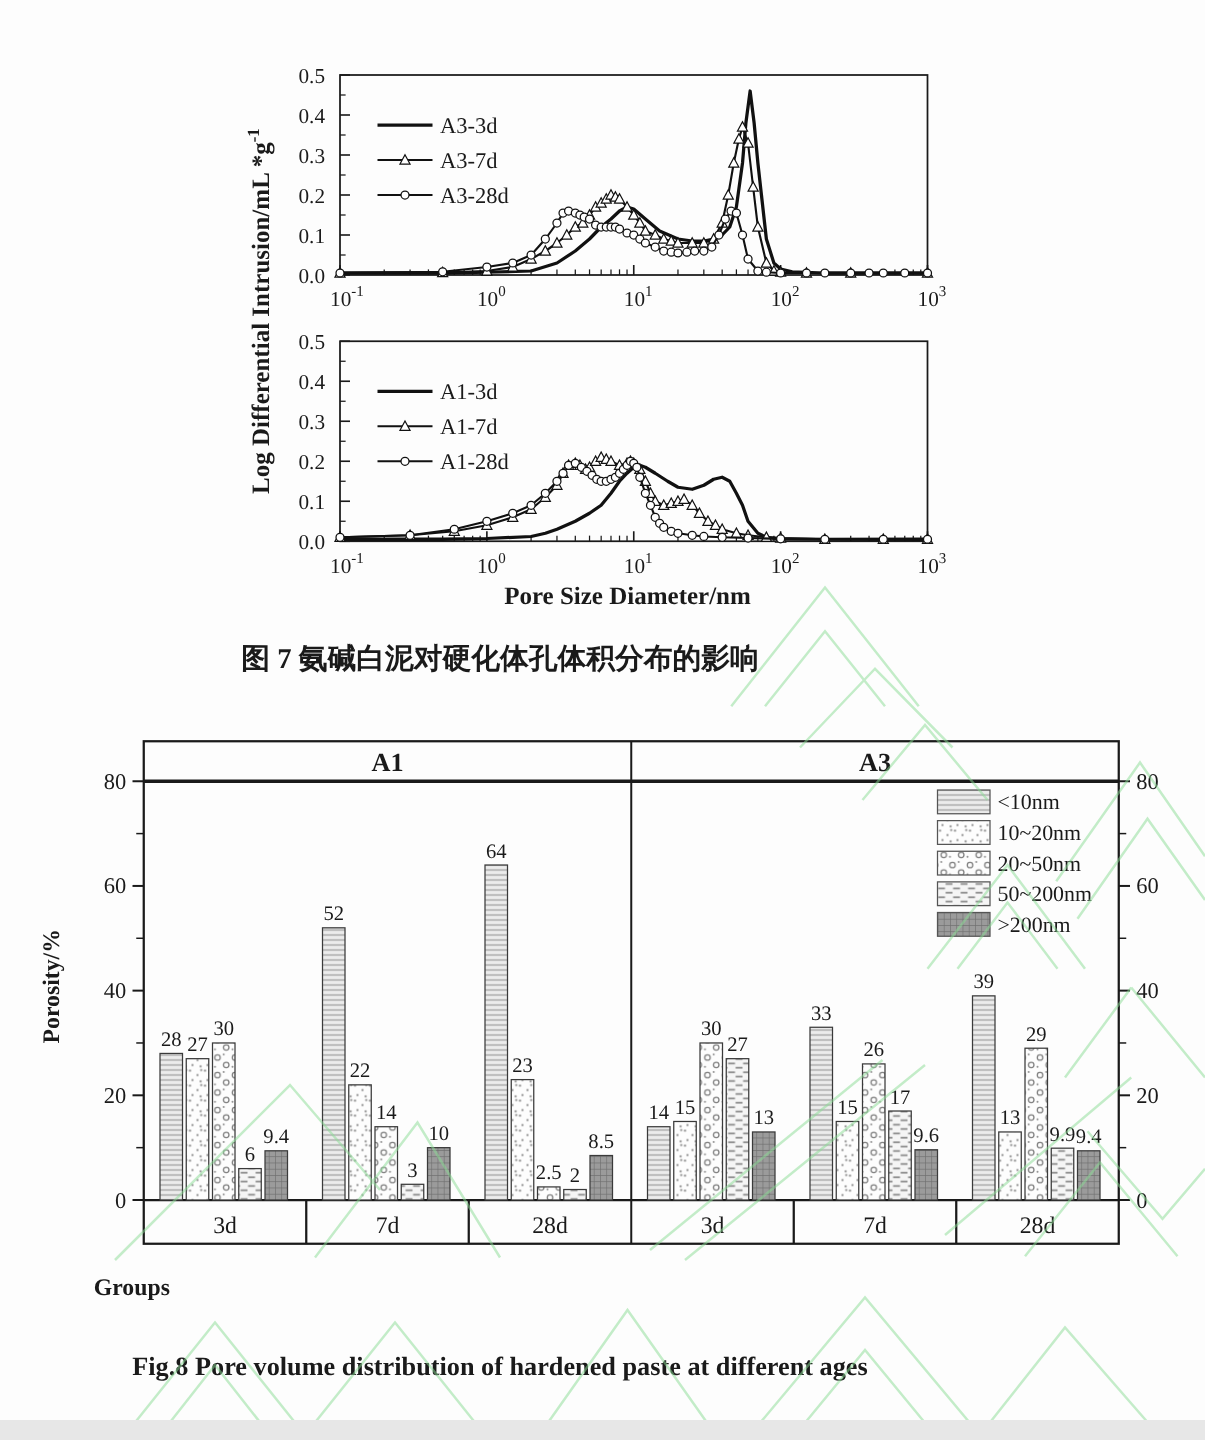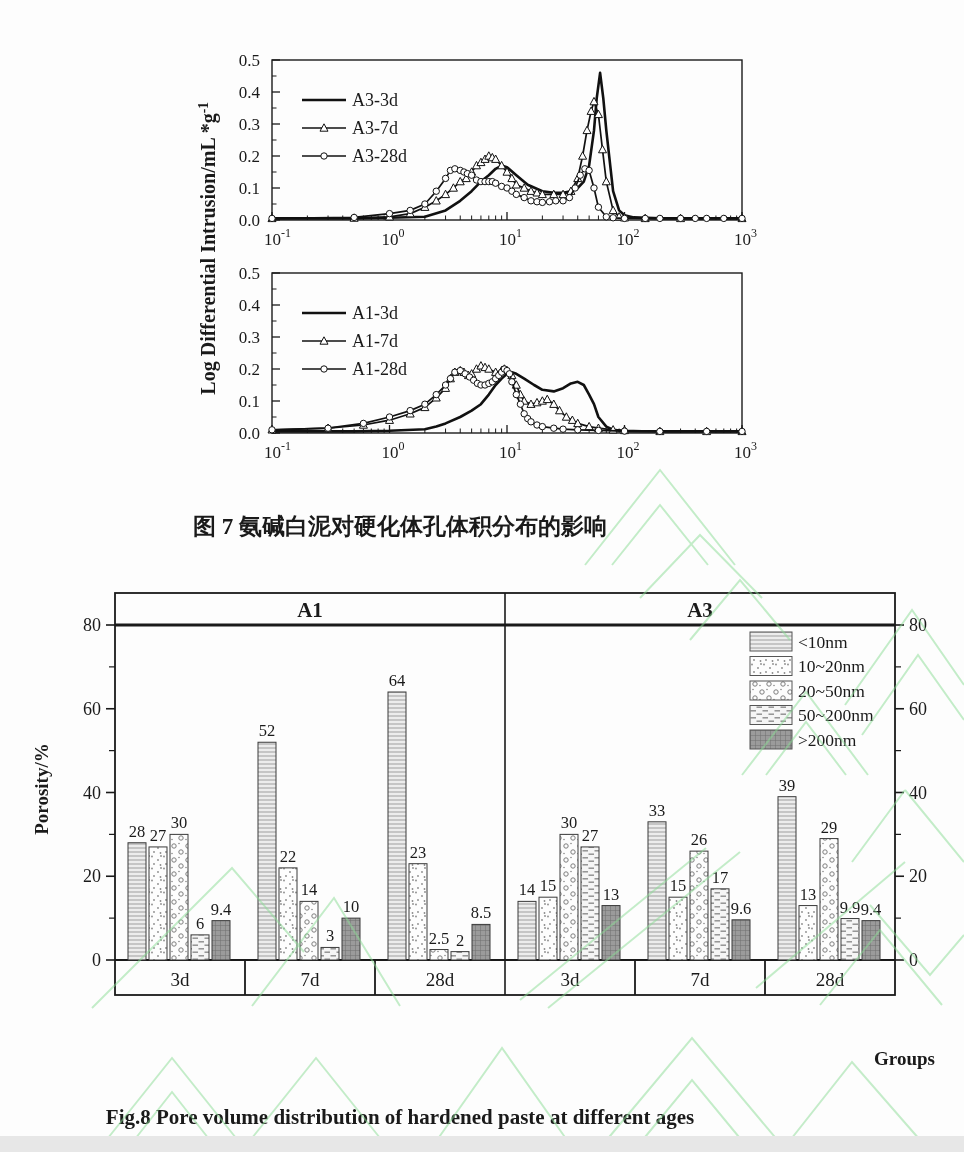--- a/index.html
+++ b/index.html
@@ -8,27 +8,27 @@
   .page{position:relative;width:964px;height:1152px;background:#fdfdfd;}
   svg{position:absolute;overflow:visible;}
   svg text{font-family:"Liberation Serif","DejaVu Serif",serif;fill:#1a1a1a;}
   .rot-label{position:absolute;text-align:center;font-weight:bold;
              transform:rotate(-90deg);transform-origin:center;white-space:nowrap;}
   .ylabel7{left:-42px;top:236px;width:500px;font-size:20px;}
   .ylabel7 sup{font-size:0.68em;}
   .ylabel8{left:-208px;top:778px;width:500px;font-size:19px;}
   .xlabel7{position:absolute;left:262px;top:466px;width:480px;text-align:center;
            font-weight:bold;font-size:20px;}
-  .xlabel8{position:absolute;left:75px;top:1048px;width:860px;text-align:right;
+  .xlabel8{position:absolute;left:75px;top:1020px;width:860px;text-align:left;
            font-weight:bold;font-size:19px;}
   .cap{position:absolute;left:0;width:800px;text-align:center;font-weight:bold;}
   .cap-zh7{top:511px;font-size:23px;}
   .cap-en7{top:543px;font-size:21px;}
   .cap-zh8{top:1048px;font-size:23px;}
-  .cap-en8{top:1081px;font-size:21px;margin-top:24px;}
+  .cap-en8{top:1081px;font-size:21px;}
   .watermark{left:0;top:0;pointer-events:none;}
   .bottom-strip{position:absolute;left:0;top:1136px;width:964px;height:16px;
                 background:#e7e7e7;}
 </style>
 </head>
 <body>
 
 <div class="page">
 
   <div class="rot-label ylabel7"><span>Log Differential Intrusion/mL *g</span><sup>-1</sup></div>
@@ -345,20 +345,21 @@
       <circle cx="381.7579510189644" cy="163.2" r="3.2" fill="#fff" stroke="#111" stroke-width="1"></circle>
       <circle cx="391.06174742956034" cy="164.16" r="3.2" fill="#fff" stroke="#111" stroke-width="1"></circle>
       <circle cx="405.7420489810356" cy="164.8" r="3.2" fill="#fff" stroke="#111" stroke-width="1"></circle>
       <circle cx="426.43277192007815" cy="165.44" r="3.2" fill="#fff" stroke="#111" stroke-width="1"></circle>
       <circle cx="452.5" cy="166.07999999999998" r="3.2" fill="#fff" stroke="#111" stroke-width="1"></circle>
       <circle cx="487.8710244905178" cy="166.4" r="3.2" fill="#fff" stroke="#111" stroke-width="1"></circle>
       <circle cx="534.6289755094822" cy="166.4" r="3.2" fill="#fff" stroke="#111" stroke-width="1"></circle>
       <circle cx="570" cy="166.4" r="3.2" fill="#fff" stroke="#111" stroke-width="1"></circle>
     </svg>
 
+  <div class="xlabel7">Pore Size Diameter/nm</div>
   <div class="cap cap-zh7">图 7 氨碱白泥对硬化体孔体积分布的影响</div>
 
   <div class="rot-label ylabel8">Porosity/%</div>
 
   <svg id="bar0" width="905" height="420" style="left:30px;top:590px;">
       <defs>
         <pattern id="bp0" width="8" height="4" patternUnits="userSpaceOnUse">
           <rect width="8" height="4" fill="#ececec"></rect>
           <path d="M0,2 H8" stroke="#9e9e9e" stroke-width="1"></path>
         </pattern>

